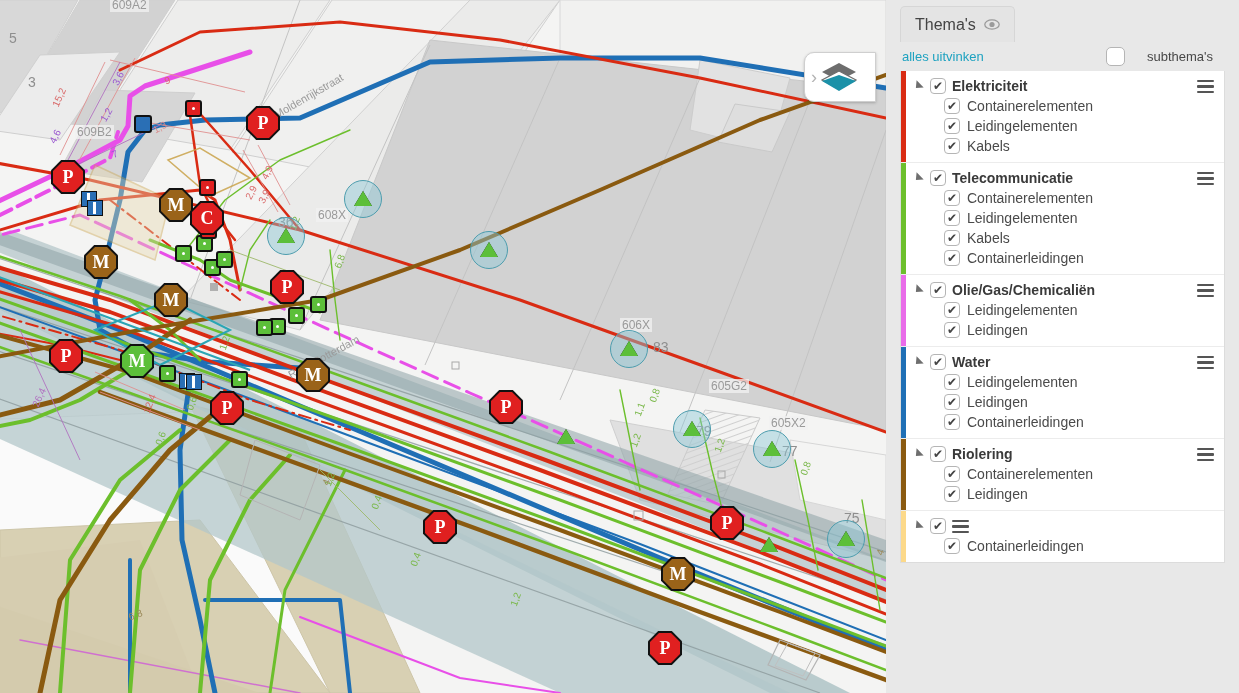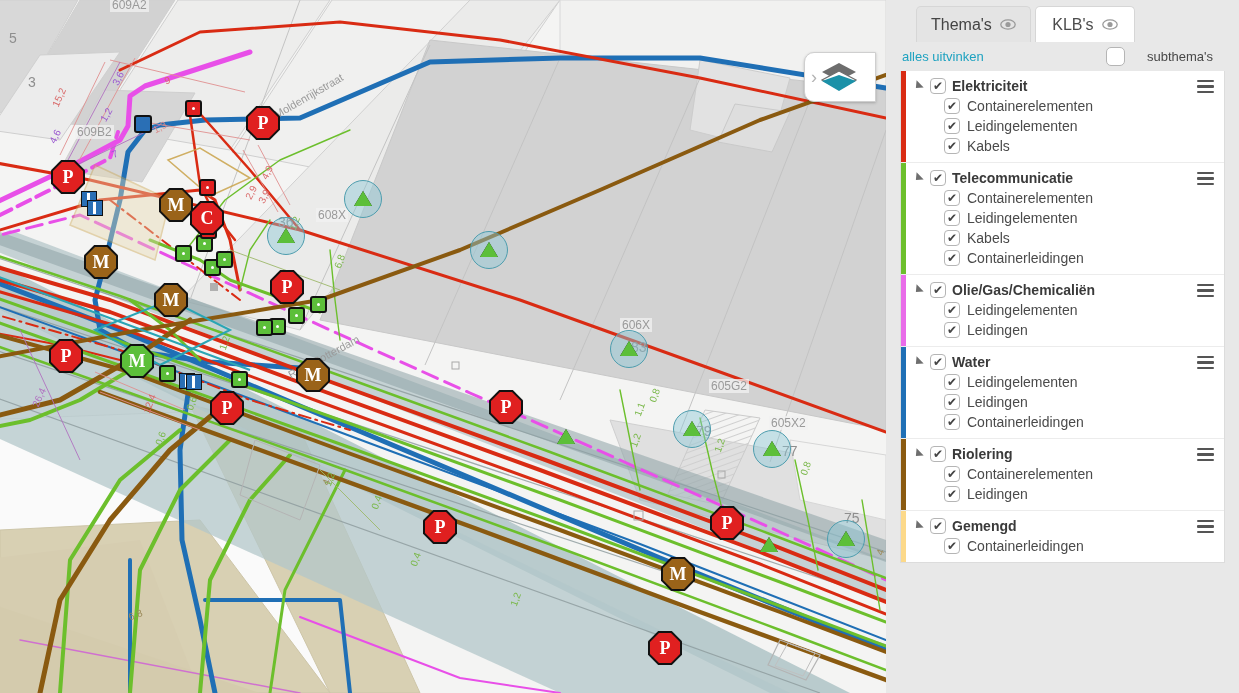--- a/index.html
+++ b/index.html
@@ -139,21 +139,21 @@
   }
   .tabs { display:flex; height:42px; padding-top:6px; background:transparent; }
   .tab {
     height:36px; display:flex; align-items:center; justify-content:center;
     gap:8px; padding:0 14px;
     border:1px solid #d6d6d6; border-bottom:none;
     border-radius:5px 5px 0 0;
     background:#fff; color:#4c4c4c;
     font-size:16px;
     font-family:"Liberation Sans", sans-serif;
-    cursor:pointer; min-width:100px;margin-left:16px;
+    cursor:pointer; min-width:100px;
   }
   .tab.active { background:#e4e4e4; color:#444; }
   .tab + .tab { margin-left:4px; }
   .eye {
     width:16px; height:11px; position:relative; display:inline-block;
   }
   .eye svg { display:block; }
 
   .subbar {
     height:29px; display:flex; align-items:center;
@@ -385,21 +385,21 @@
       <span class="maplabel" style="left:276px;top:208px;margin-left:40px;">608X</span>
       <span class="maplabel" style="left:620px;top:318px;">606X</span>
       <span class="maplabel" style="left:693px;top:379px;margin-left:16px;">605G2</span>
       <span class="maplabel" style="left:769px;top:416px;">605X2</span>
     </div>
 
     <div>
       <span class="mapnum" style="left:9px;top:30px;">5</span>
       <span class="mapnum" style="left:28px;top:74px;">3</span>
       <span class="mapnum" style="left:278px;top:214px;">36</span>
-      <span class="mapnum" style="left:631px;top:339px;">83</span>
+      <span class="mapnum" style="left:653px;top:339px;">83</span>
       <span class="mapnum" style="left:782px;top:443px;">77</span>
       <span class="mapnum" style="left:844px;top:510px;">75</span>
       <span class="mapnum" style="left:696px;top:423px;">79</span>
     </div>
 
     <div>
       <span class="street" style="left:272px;top:110px;transform:rotate(-30deg);transform-origin:0 0;">Moldenrijkstraat</span>
       <span class="street" style="left:286px;top:370px;transform:rotate(-28deg);transform-origin:0 0;">Rdw. Rotterdam</span>
     </div>
 
@@ -538,29 +538,20 @@
     <div class="tabs">
       <div class="tab active">
         <span>Thema's</span>
         <span class="eye">
           <svg width="16" height="11" viewBox="0 0 16 11">
             <ellipse cx="8" cy="5.5" rx="7.2" ry="4.6" fill="none" stroke="#9a9a9a" stroke-width="1.3"></ellipse>
             <circle cx="8" cy="5.5" r="2.6" fill="#9a9a9a"></circle>
           </svg>
         </span>
       </div>
-      <div class="tab">
-        <span>KLB's</span>
-        <span class="eye">
-          <svg width="16" height="11" viewBox="0 0 16 11">
-            <ellipse cx="8" cy="5.5" rx="7.2" ry="4.6" fill="none" stroke="#9a9a9a" stroke-width="1.3"></ellipse>
-            <circle cx="8" cy="5.5" r="2.6" fill="#9a9a9a"></circle>
-          </svg>
-        </span>
-      </div>
     </div>
 
     <div class="subbar">
       <span class="link-uncheck">alles uitvinken</span>
       <span class="subright">
         <span class="cb big unchecked"></span>
         <span class="lbl">subthema's</span>
       </span>
     </div>
 
@@ -735,21 +726,20 @@
           </div>
         </div>
         <div class="group">
           <div class="colorbar" style="background: rgb(252, 217, 138);"></div>
           <div class="gbody">
             <div class="ghead">
               <span class="caret"></span>
               <span class="cb">
                 <span class="chk">✔</span>
               </span>
-              <span class="gtitle">Gemengd</span>
               <span class="burger">
                 <i></i>
                 <i></i>
                 <i></i>
               </span>
             </div>
             <div class="child">
               <span class="cb">
                 <span class="chk">✔</span>
               </span>

